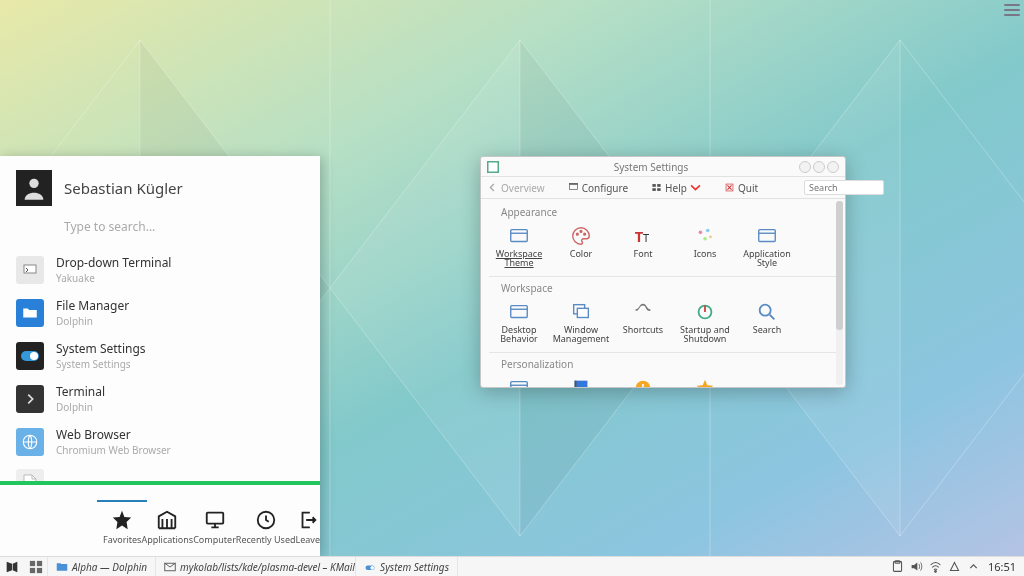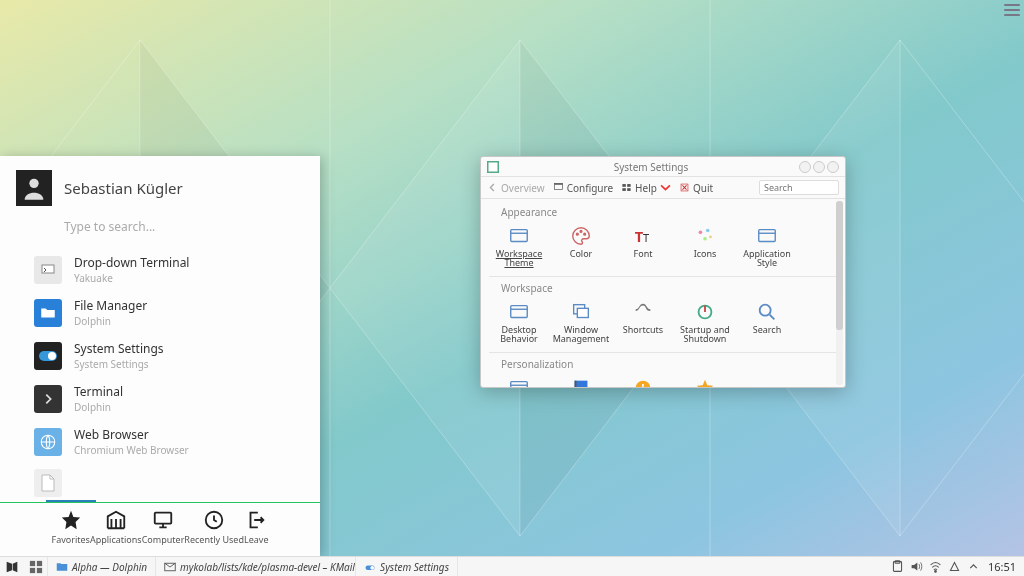--- a/index.html
+++ b/index.html
@@ -12,38 +12,38 @@
 
 .launcher { position:absolute; left:0; bottom:20px; width:320px; height:400px; background:#fdfdfd; box-shadow:2px 2px 12px rgba(0,0,0,.25); display:flex; flex-direction:column; }
 .launcher-head { display:flex; align-items:center; gap:12px; padding:14px 16px 8px; }
 .avatar { width:36px; height:36px; background:#222; display:flex; align-items:center; justify-content:center; }
 .avatar svg { width:28px; height:28px; }
 .username { font-size:15px; color:#444; font-weight:400; }
 .search-row { padding:0 16px 8px 64px; }
 .search-input { width:100%; border:none; outline:none; font-size:12px; color:#888; background:transparent; }
 .search-input::placeholder { color:#aaa; }
 .fav-list { flex:1; padding:4px 0; overflow:auto; }
-.fav-item { display:flex; align-items:center; gap:12px; padding:6px 16px; cursor:pointer;margin-left:18px; }
+.fav-item { display:flex; align-items:center; gap:12px; padding:6px 16px; cursor:pointer; }
 .fav-icon { width:28px; height:28px; display:flex; align-items:center; justify-content:center; border-radius:3px; }
 .fav-text .t1 { font-size:12px; color:#333; }
 .fav-text .t2 { font-size:10px; color:#aaa; }
-.launcher-tabs { display:flex; justify-content:center; padding:6px 0 10px; border-top:1px solid #22c55e; }
+.launcher-tabs { display:flex; justify-content:flex-end; padding:24px 0 10px; border-top:4px solid #22c55e; }
 .ltab { display:flex; flex-direction:column; align-items:center; gap:2px; cursor:pointer; position:relative; }
 .ltab.active::before { content:""; position:absolute; top:-9px; left:-6px; right:-6px; height:2px; background:#2980b9; }
 .ltab-icon { width:22px; height:22px; color:#222; }
 .ltab-label { font-size:9px; color:#555; }
 
 
 .window { position:absolute; left:480px; top:156px; width:366px; height:232px; background:#fafafa; border:1px solid #c7c7c7; border-radius:3px; box-shadow:0 4px 20px rgba(0,0,0,.25); display:flex; flex-direction:column; font-size:10.5px; color:#555; }
 .titlebar { height:20px; display:flex; align-items:center; padding:0 6px; border-bottom:1px solid #e2e2e2; }
 .titlebar .appicon{ width:12px; height:12px; margin-right:4px; }
 .titlebar .title { flex:1; text-align:center; font-size:10px; color:#777; }
 .titlebar .wbtns { display:flex; gap:2px; }
 .wbtn { width:12px; height:12px; border-radius:50%; border:1px solid #ccc; background:#f2f2f2; cursor:pointer; }
-.toolbar { height:22px; display:flex; align-items:center; gap:8px; padding:0 6px; border-bottom:1px solid #e2e2e2; }
+.toolbar { height:22px; display:flex; align-items:center; gap:23px; padding:0 6px; border-bottom:1px solid #e2e2e2; }
 .tb-btn { display:flex; align-items:center; gap:3px; cursor:pointer; color:#555; font-size:10px; }
 .tb-btn svg { width:11px; height:11px; }
 .tb-sep{ flex:1; }
 .tb-search { width:80px; height:15px; border:1px solid #ddd; border-radius:2px; font-size:9px; padding:0 4px; outline:none; }
 .body { flex:1; overflow:auto; padding:4px 8px 6px; position:relative; }
 .section-title { font-size:10px; color:#888; margin:2px 12px 4px; }
 .icon-grid { display:flex; flex-wrap:wrap; gap:6px 2px; margin-bottom:6px; }
 .grid-item { width:60px; display:flex; flex-direction:column; align-items:center; gap:2px; cursor:pointer; padding:2px 0; }
 .grid-item.selected .gi-label{ text-decoration:underline; }
 .gi-icon { width:22px; height:22px; display:flex; align-items:center; justify-content:center; }

